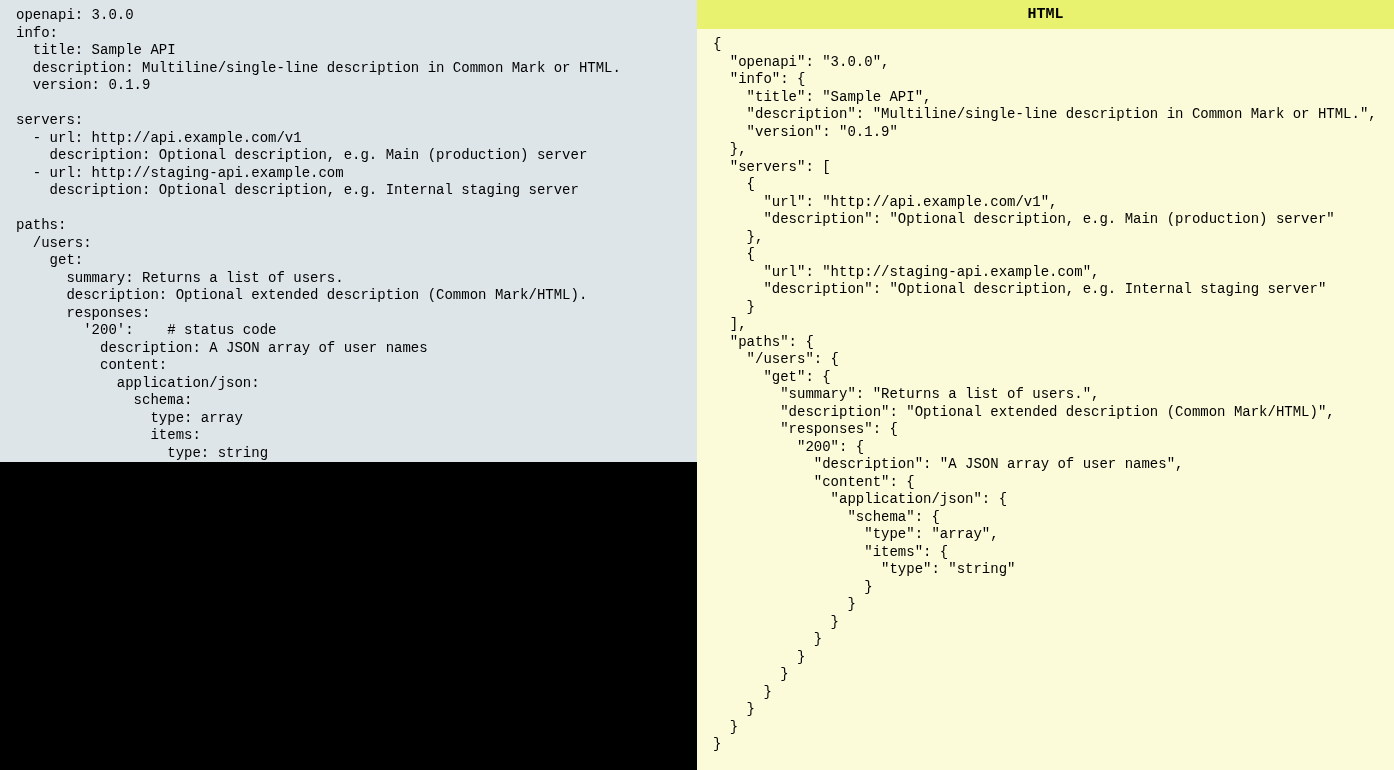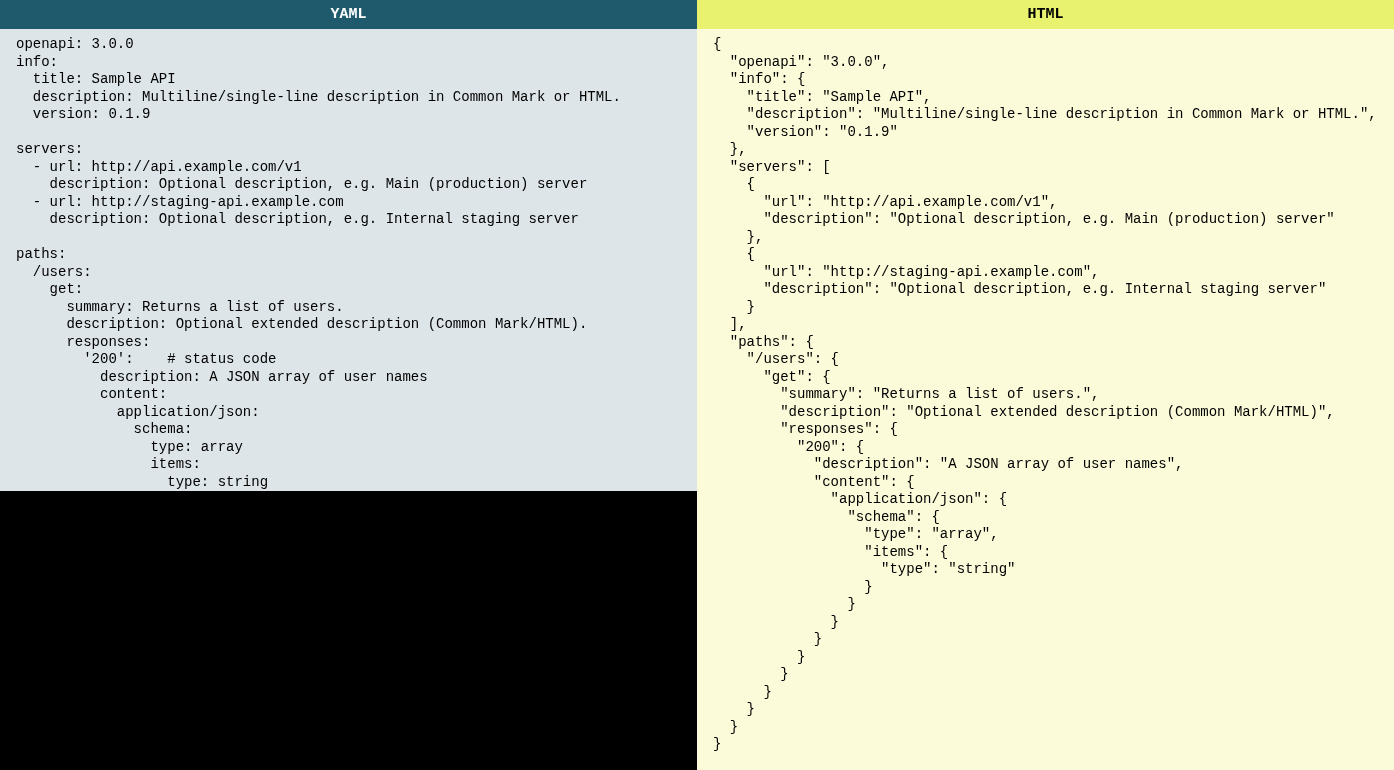--- a/index.html
+++ b/index.html
@@ -53,21 +53,20 @@
       flex: 1;
     }
     .yaml-panel {
       height: auto;
     }
   </style>
 </head>
 <body>
 
 <div class="panel yaml-panel">
-  <div class="panel-header yaml-header">YAML</div>
   <div class="panel-body yaml-body">openapi: 3.0.0
 info:
   title: Sample API
   description: Multiline/single-line description in Common Mark or HTML.
   version: 0.1.9
 
 servers:
   - url: http://api.example.com/v1
     description: Optional description, e.g. Main (production) server
   - url: http://staging-api.example.com

